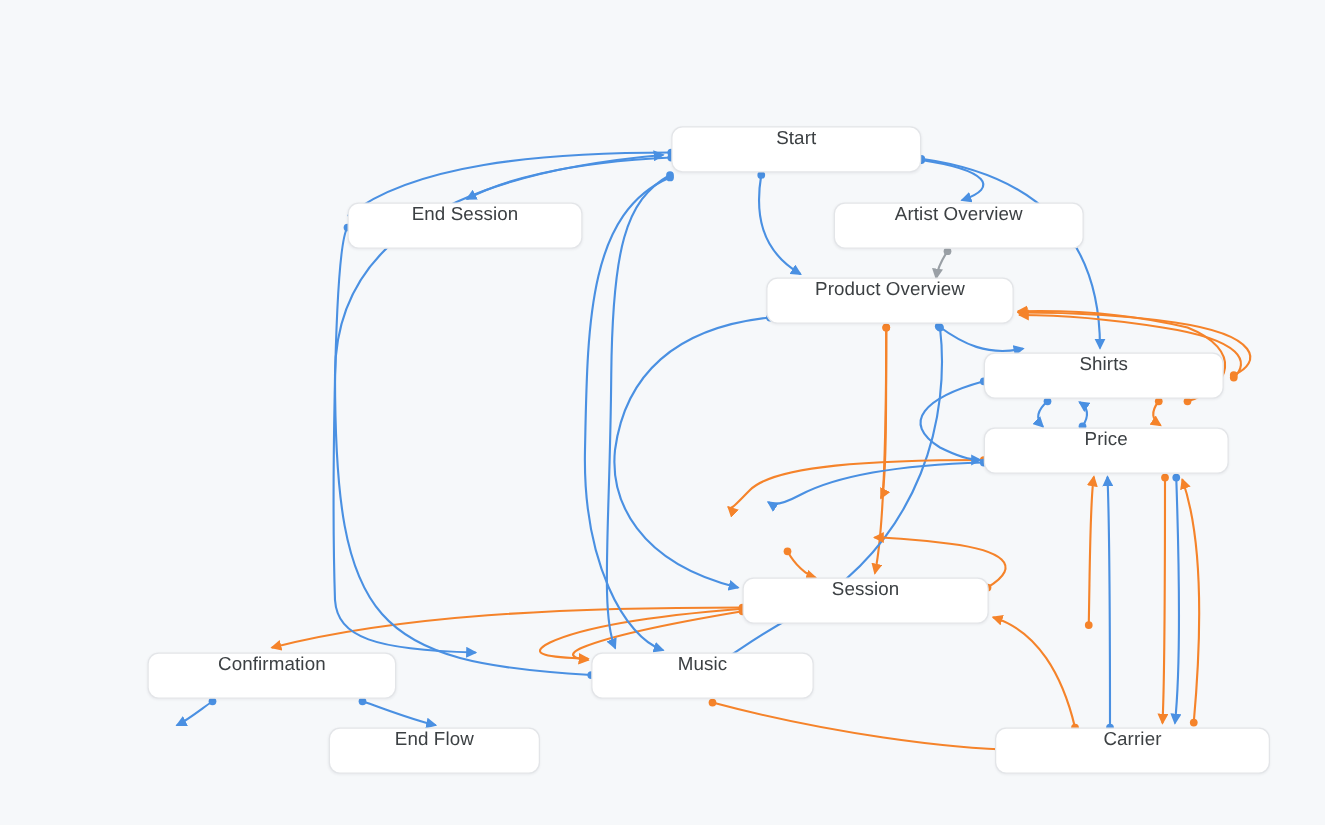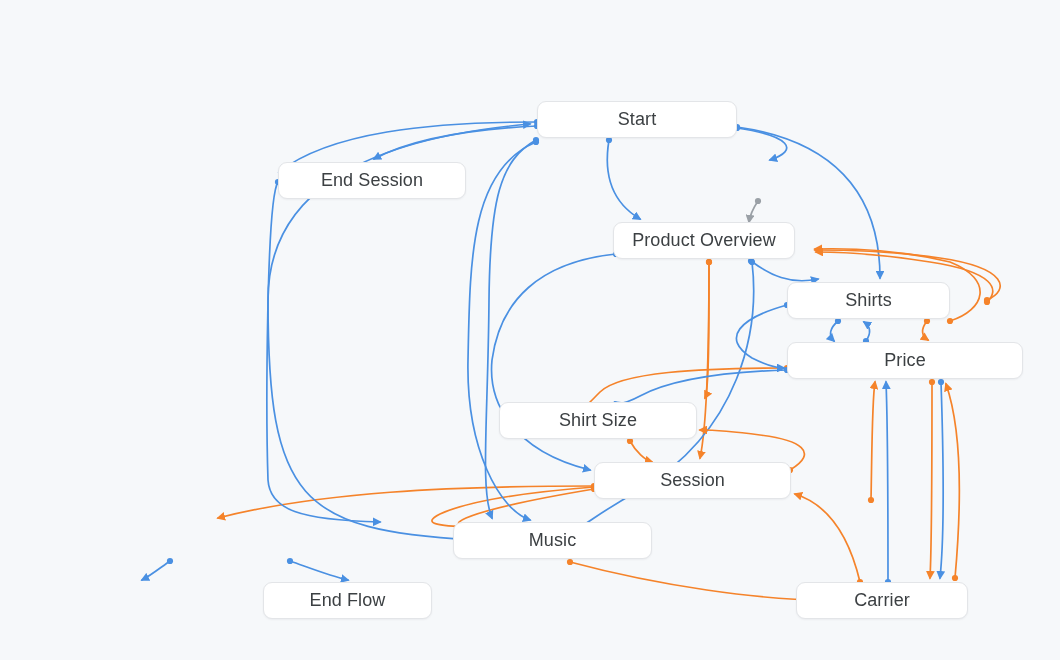--- a/index.html
+++ b/index.html
@@ -25,24 +25,23 @@
     pointer-events: none;
   }
   .node {
     position: absolute;
     box-sizing: border-box;
     background: #ffffff;
     border: 1px solid #e3e5e8;
     border-radius: 9px;
     box-shadow: 0 1px 2px rgba(16,24,40,0.05);
     display: flex;
-    align-items: center;
     justify-content: center;
     color: #3c4043;
-    font-size: 18px;
+    font-size: 15px;
     letter-spacing: 0.1px;
     white-space: nowrap;
   }
   .node-label {
     pointer-events: none;
   }
   .node.has-icon {
     justify-content: center;
     padding-left: 26px;
   }
@@ -232,37 +231,40 @@
         <circle cx="987" cy="302" r="3.1" fill="#f5832a"></circle>
       </g>
     </svg>
 
 <div class="node" style="left: 537px; top: 101px; width: 200px; height: 37px;">
       <span class="node-label">Start</span>
     </div>
     <div class="node" style="left: 278px; top: 162px; width: 188px; height: 37px;">
       <span class="node-label">End Session</span>
     </div>
-    <div class="node" style="left: 613px; top: 222px; width: 182px; height: 37px;">
+    <div class="node" style="left: 667px; top: 162px; width: 200px; height: 37px;">
+      <span class="node-label">Artist Overview</span>
+    </div>
+    <div class="node" style="left: 613px; top: 222px; width: 198px; height: 37px;">
       <span class="node-label">Product Overview</span>
     </div>
-    <div class="node" style="left: 787px; top: 282px; width: 163px; height: 37px;">
+    <div class="node" style="left: 787px; top: 282px; width: 192px; height: 37px;">
       <span class="node-label">Shirts</span>
     </div>
-    <div class="node" style="left: 787px; top: 342px; width: 236px; height: 37px;">
+    <div class="node" style="left: 787px; top: 342px; width: 196px; height: 37px;">
       <span class="node-label">Price</span>
-    </div>
-    <div class="node" style="left: 499px; top: 402px; width: 198px; height: 37px;">
-      <span class="node-label">Shirt Size</span>
     </div>
     <div class="node" style="left: 594px; top: 462px; width: 197px; height: 37px;">
       <span class="node-label">Session</span>
     </div>
-    <div class="node" style="left: 453px; top: 522px; width: 199px; height: 37px;">
+    <div class="node" style="left: 118px; top: 522px; width: 199px; height: 37px;">
+      <span class="node-label">Confirmation</span>
+    </div>
+    <div class="node" style="left: 473px; top: 522px; width: 178px; height: 37px;">
       <span class="node-label">Music</span>
     </div>
     <div class="node" style="left: 263px; top: 582px; width: 169px; height: 37px;">
       <span class="node-label">End Flow</span>
     </div>
-    <div class="node" style="left: 796px; top: 582px; width: 172px; height: 37px;">
+    <div class="node" style="left: 796px; top: 582px; width: 220px; height: 37px;">
       <span class="node-label">Carrier</span>
     </div>
   </div>
 
 </body></html>

